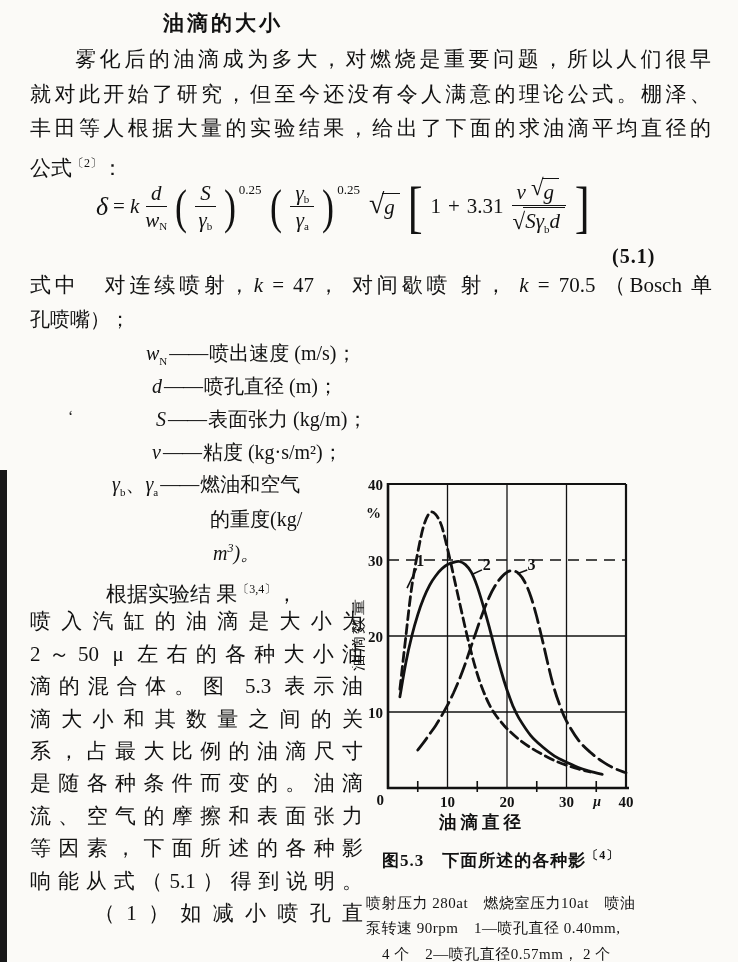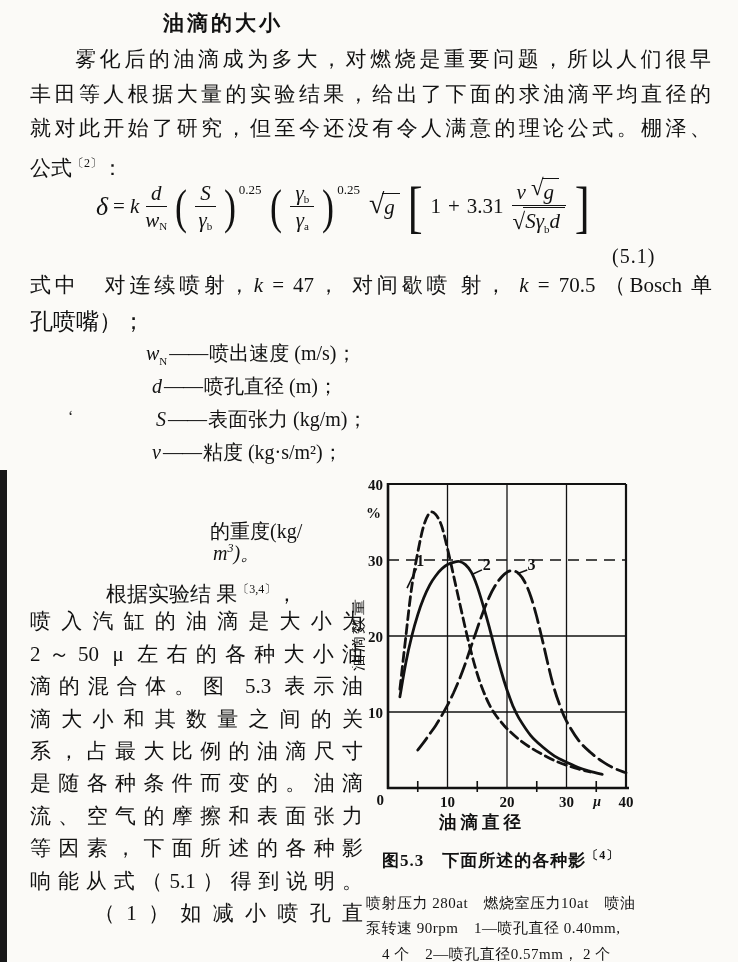--- a/index.html
+++ b/index.html
@@ -22,31 +22,31 @@
   .frac{display:inline-flex;flex-direction:column;align-items:center;margin:0 3px;line-height:1.15;}
   .frac .num{border-bottom:1.7px solid #121212;padding:0 5px 1px 5px;display:inline-flex;align-items:flex-end;}
   .frac .den{padding-top:1px;display:inline-flex;align-items:flex-end;}
   .bigp{font-size:48px;font-weight:400;line-height:1;margin:0 0px;transform:scaleX(.75);}
   .bigb{font-size:56px;font-weight:400;line-height:1;margin:0 1px;transform:scaleX(.8);}
   .exp{align-self:flex-start;font-size:13px;margin:4px 4px 0 -2px;}
   .rad{display:inline-flex;align-items:flex-start;margin:0 2px;}
   .rsign{font-size:28px;line-height:1;margin-right:-2px;position:relative;top:-3px;}
   .rsign.sm{font-size:23px;top:-2px;}
   .ov{border-top:1.7px solid #121212;padding:2px 5px 0 2px;line-height:1.1;}
-  .eqno{left:612px;top:245px;font-size:20px;font-weight:400;letter-spacing:1px;}
+  .eqno{left:612px;top:245px;font-size:20px;font-weight:700;letter-spacing:1px;}
 
   .where1{left:30px;top:271px;width:682px;font-size:21px;}
-  .where2{left:30px;top:306px;font-size:23px;}
+  .where2{left:30px;top:306px;font-size:20px;}
 
   .defrow{font-size:20px;}
   .dr1{left:146px;top:340px;} .dr2{left:152px;top:373px;}
   .dr3{left:156px;top:406px;} .dr4{left:152px;top:439px;}
   .ddash{letter-spacing:-1px;margin:0 2px;}
   .gammarow{left:112px;top:471px;font-size:20px;}
-  .gwrap1{left:210px;top:518px;font-size:20px;}
+  .gwrap1{left:210px;top:506px;font-size:20px;}
   .gwrap2{left:213px;top:540px;font-size:20px;font-style:italic;}
 
   .leftcol{left:30px;top:573px;width:333px;font-size:21px;line-height:32.4px;}
   .leftcol .ln{height:32.4px;overflow:hidden;}
   .leftcol .ind1{text-indent:76px;}
   .leftcol .ind2{text-indent:64px;}
 
   .figure{left:352px;top:466px;width:386px;}
   .figcap{margin:3px 0 0 30px;font-size:17px;font-weight:600;letter-spacing:1px;}
   .fignote{font-size:15px;line-height:25.5px;letter-spacing:.5px;}
@@ -59,22 +59,22 @@
 </style>
 </head>
 <body>
 
 <div class="page">
 
   <div class="abs title">油滴的大小</div>
 
   <div class="abs intro">
     <div class="ln ind just">雾化后的油滴成为多大，对燃烧是重要问题，所以人们很早</div>
+    <div class="ln just">就对此开始了研究，但至今还没有令人满意的理论公式。棚泽、</div>
     <div class="ln just">丰田等人根据大量的实验结果，给出了下面的求油滴平均直径的</div>
-    <div class="ln just">就对此开始了研究，但至今还没有令人满意的理论公式。棚泽、</div>
     <div class="ln"><span>公式</span><sup class="supref">〔2〕</sup><span>：</span></div>
   </div>
 
   <div class="abs formula">
     <span class="it" style="font-size:26px">δ</span>
     <span class="mx">=</span>
     <span class="it">k</span>
     <span class="frac">
       <span class="num">
           <span class="it">d</span>
@@ -135,20 +135,21 @@
   <div class="abs eqno">(5.1)</div>
 
   <div class="abs where1 just"><span>式中　对连续喷射，</span><span class="it">k</span><span> = 47， 对间歇喷 射， </span><span class="it">k</span><span> = 70.5 （Bosch 单</span></div>
   <div class="abs where2">孔喷嘴）；</div>
 
   <div class="abs defrow dr1"><span class="it">w</span><sub>N</sub><span class="ddash">——</span><span>喷出速度 (m/s)；</span></div>
   <div class="abs defrow dr2"><span class="it">d</span><sub></sub><span class="ddash">——</span><span>喷孔直径 (m)；</span></div>
   <div class="abs defrow dr3"><span class="it">S</span><sub></sub><span class="ddash">——</span><span>表面张力 (kg/m)；</span></div>
   <div class="abs defrow dr4"><span class="it">ν</span><sub></sub><span class="ddash">——</span><span>粘度 (kg·s/m²)；</span></div>
 
+  <div class="abs gammarow"><span class="it">γ</span><sub>b</sub><span>、</span><span class="it">γ</span><sub>a</sub><span class="ddash">——</span><span>燃油和空气</span></div>
   <div class="abs gwrap1">的重度(kg/</div>
   <div class="abs gwrap2"><span>m</span><sup class="supref">3</sup><span>)。</span></div>
 
   <div class="abs leftcol">
     <div class="ln ind1"><span>根据实验结 果</span><sup class="supref">〔3,4〕</sup><span>，</span></div>
     <div class="ln just">喷入汽缸的油滴是大小为</div>
     <div class="ln just">2～50 μ 左右的各种大小油</div>
     <div class="ln just">滴的混合体。图 5.3 表示油</div>
     <div class="ln just">滴大小和其数量之间的关</div>
     <div class="ln just">系，占最大比例的油滴尺寸</div>

